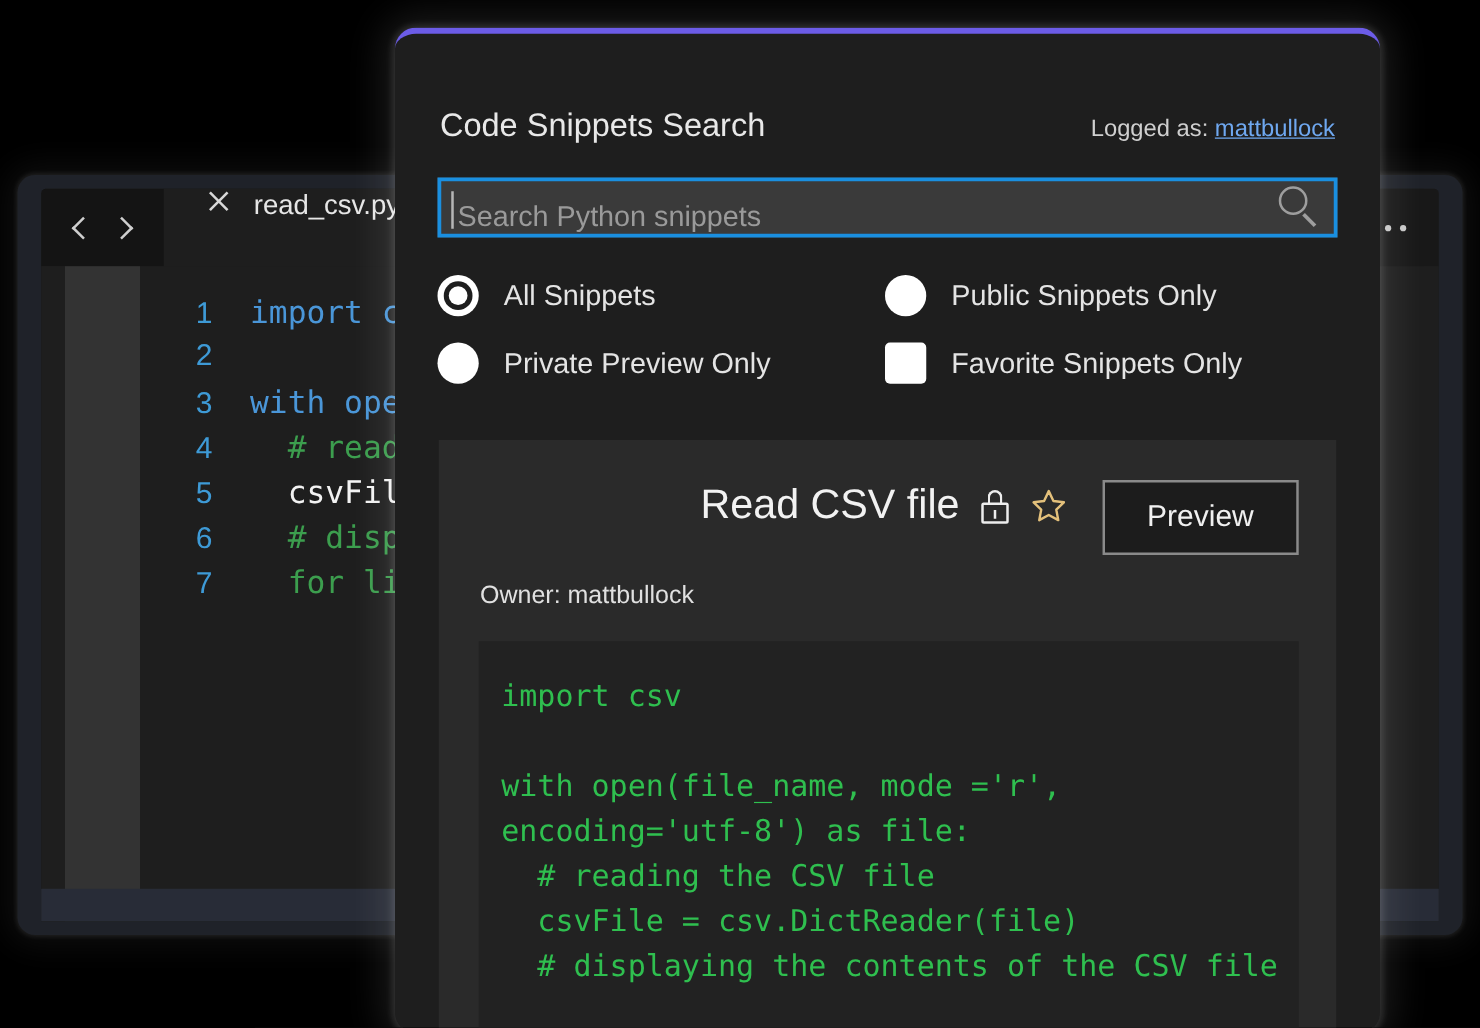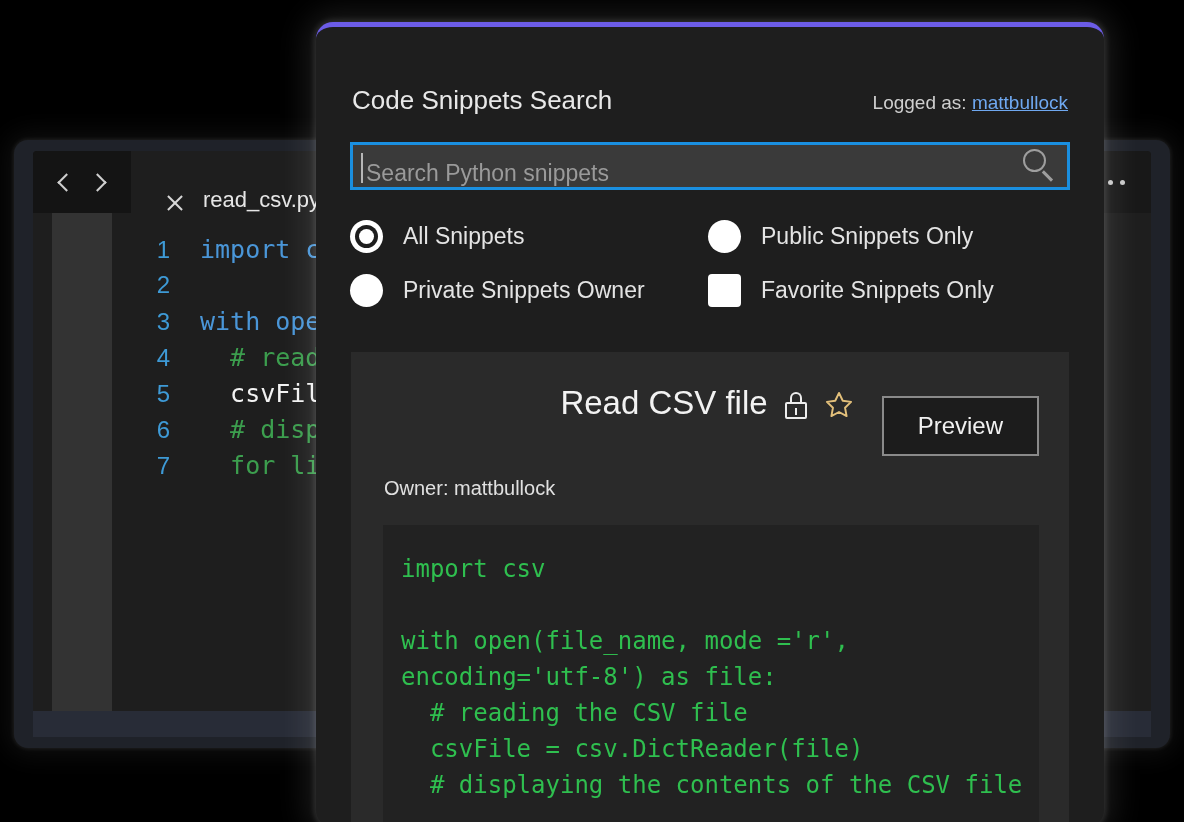--- a/index.html
+++ b/index.html
@@ -65,21 +65,21 @@
     width: 13px; height: 13px;
     border-top: 2px solid #cfcfcf;
     border-right: 2px solid #cfcfcf;
     display: inline-block;
   }
   .chev.left  { transform: rotate(-135deg); }
   .chev.right { transform: rotate(45deg); }
 
   #editor-tab {
     display: flex;
-    align-items: flex-end;
+    align-items: flex-start;
     gap: 18px;
     height: 62px;
     padding: 0 22px 0 34px;
     background: #1e1e1e;
     color: #e6e6e6;
     font-size: 22px;
     white-space: nowrap;
   }
   #tab-close {
     position: relative;
@@ -343,21 +343,20 @@
   .star-icon { margin-top: 3px; display: block; }
 
   #preview-button {
     background: #1c1c1c;
     border: 2px solid #8a8a8a;
     color: #f0f0f0;
     font-family: "Liberation Sans", sans-serif;
     font-size: 24px;
     padding: 14px 34px;
     cursor: pointer;
-    margin-top: 12px;
   }
   #owner-line {
     color: #e0e0e0;
     font-size: 20px;
     padding: 21px 0 0 33px;
   }
 
   #code-block {
     margin: 25px 30px 0 32px;
     background: #222222;
@@ -458,21 +457,21 @@
       <label class="filter">
         <span class="radio selected"></span>
         <span class="filter-label">All Snippets</span>
       </label>
       <label class="filter">
         <span class="radio"></span>
         <span class="filter-label">Public Snippets Only</span>
       </label>
       <label class="filter">
         <span class="radio"></span>
-        <span class="filter-label">Private Snippets Owner</span>
+        <span class="filter-label">Private Preview Only</span>
       </label>
       <label class="filter">
         <span class="checkbox"></span>
         <span class="filter-label">Favorite Snippets Only</span>
       </label>
     </div>
 
     <div id="result-card">
       <div id="card-head">
         <div id="title-row">

